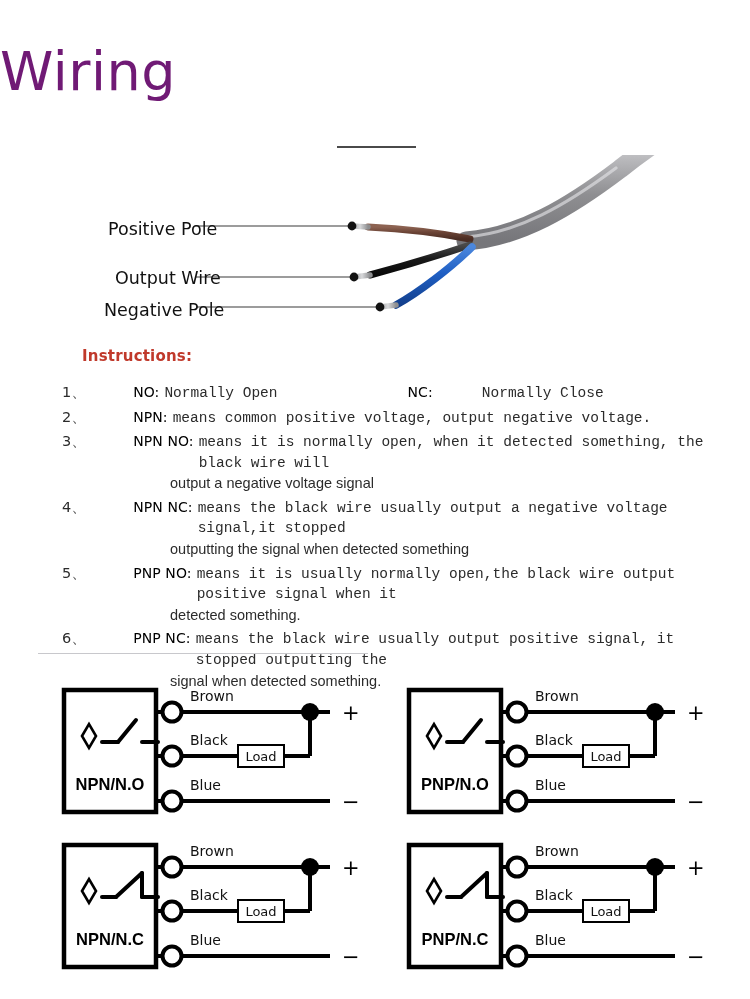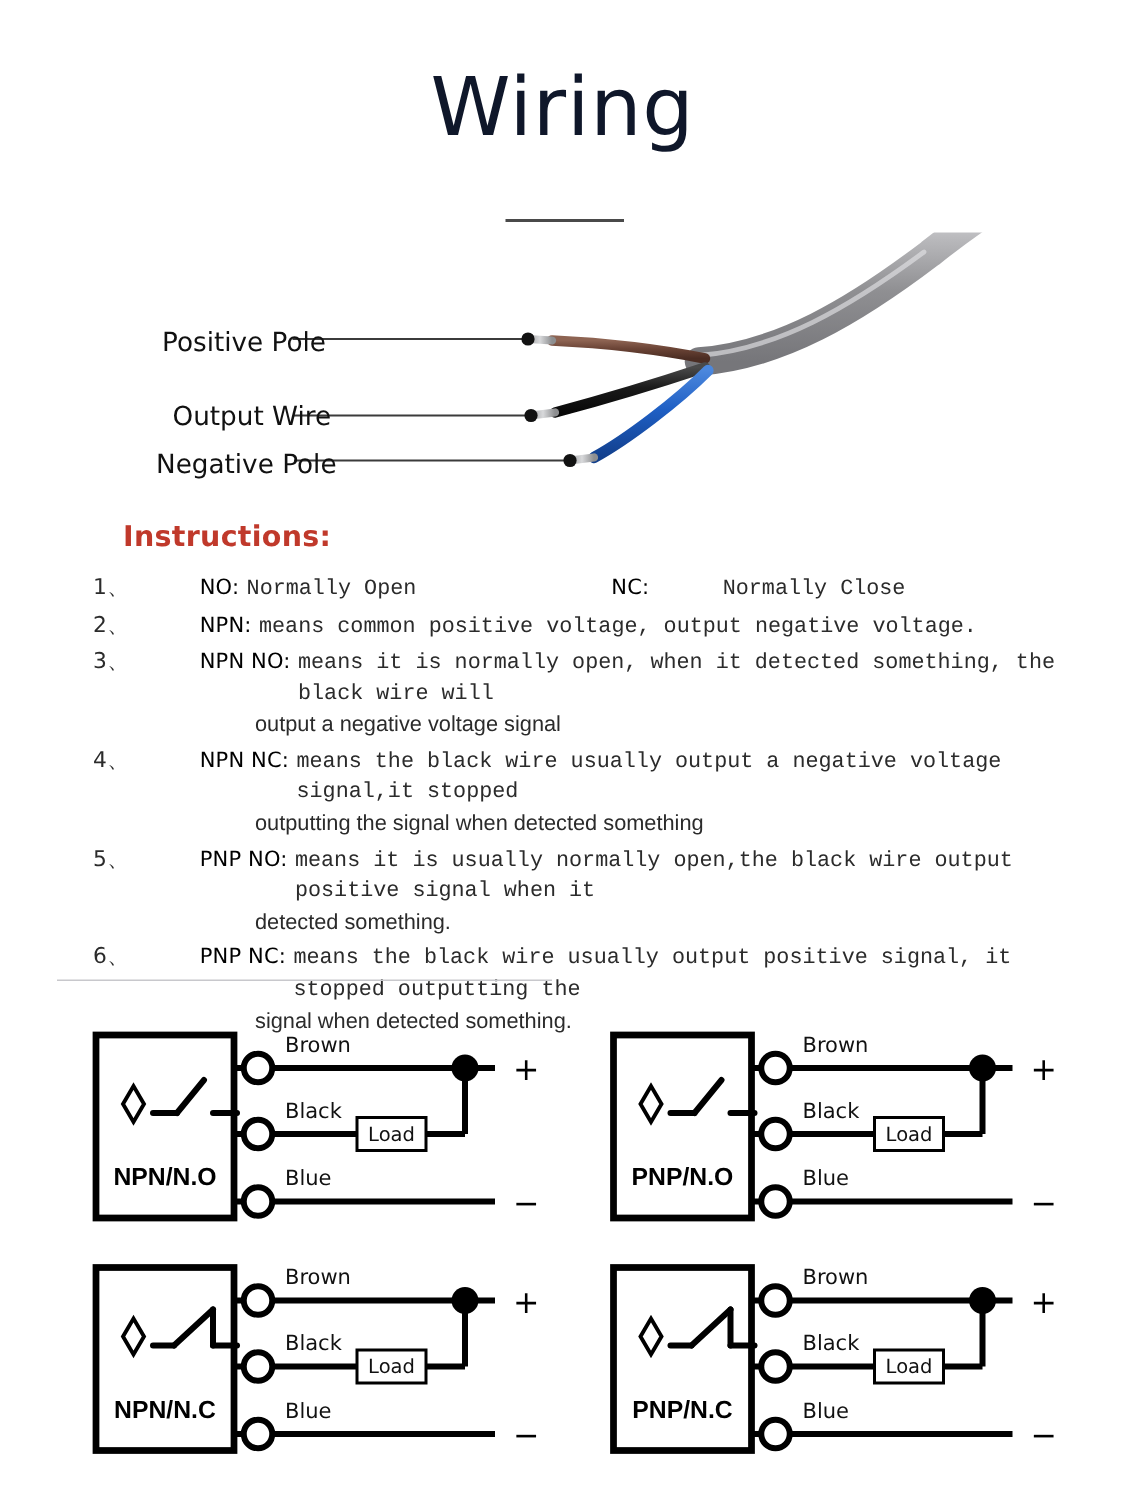--- a/index.html
+++ b/index.html
@@ -15,26 +15,26 @@
     font-family: "Liberation Sans", sans-serif;
     color: #1a1a1a;
   }
 
   
   .page-title {
     position: absolute;
     top: 44px;
     left: 0;
     width: 750px;
-    text-align: center;
+    text-align: left;
     font-family: "DejaVu Sans", sans-serif;
     font-size: 54px;
     font-weight: 400;
     letter-spacing: 0.5px;
-    color: #0f172a;
+    color: #701a75;
     line-height: 1.05;
   }
   .title-rule {
     position: absolute;
     top: 146px;
     left: 337px;
     width: 79px;
     height: 2px;
     background: #4a4a4a;
   }
@@ -60,21 +60,21 @@
   .wire-label.positive { left: 108px; top: 64px; }
   .wire-label.output   { left: 115px; top: 113px; }
   .wire-label.negative { left: 104px; top: 145px; }
 
   
   .instructions-heading {
     position: absolute;
     left: 82px;
     top: 347px;
     font-family: "DejaVu Sans", sans-serif;
-    font-size: 19px;
+    font-size: 15px;
     font-weight: 700;
     color: #c0392b;
     letter-spacing: 0.2px;
   }
 
   .instructions {
     position: absolute;
     left: 62px;
     top: 382px;
     width: 680px;

